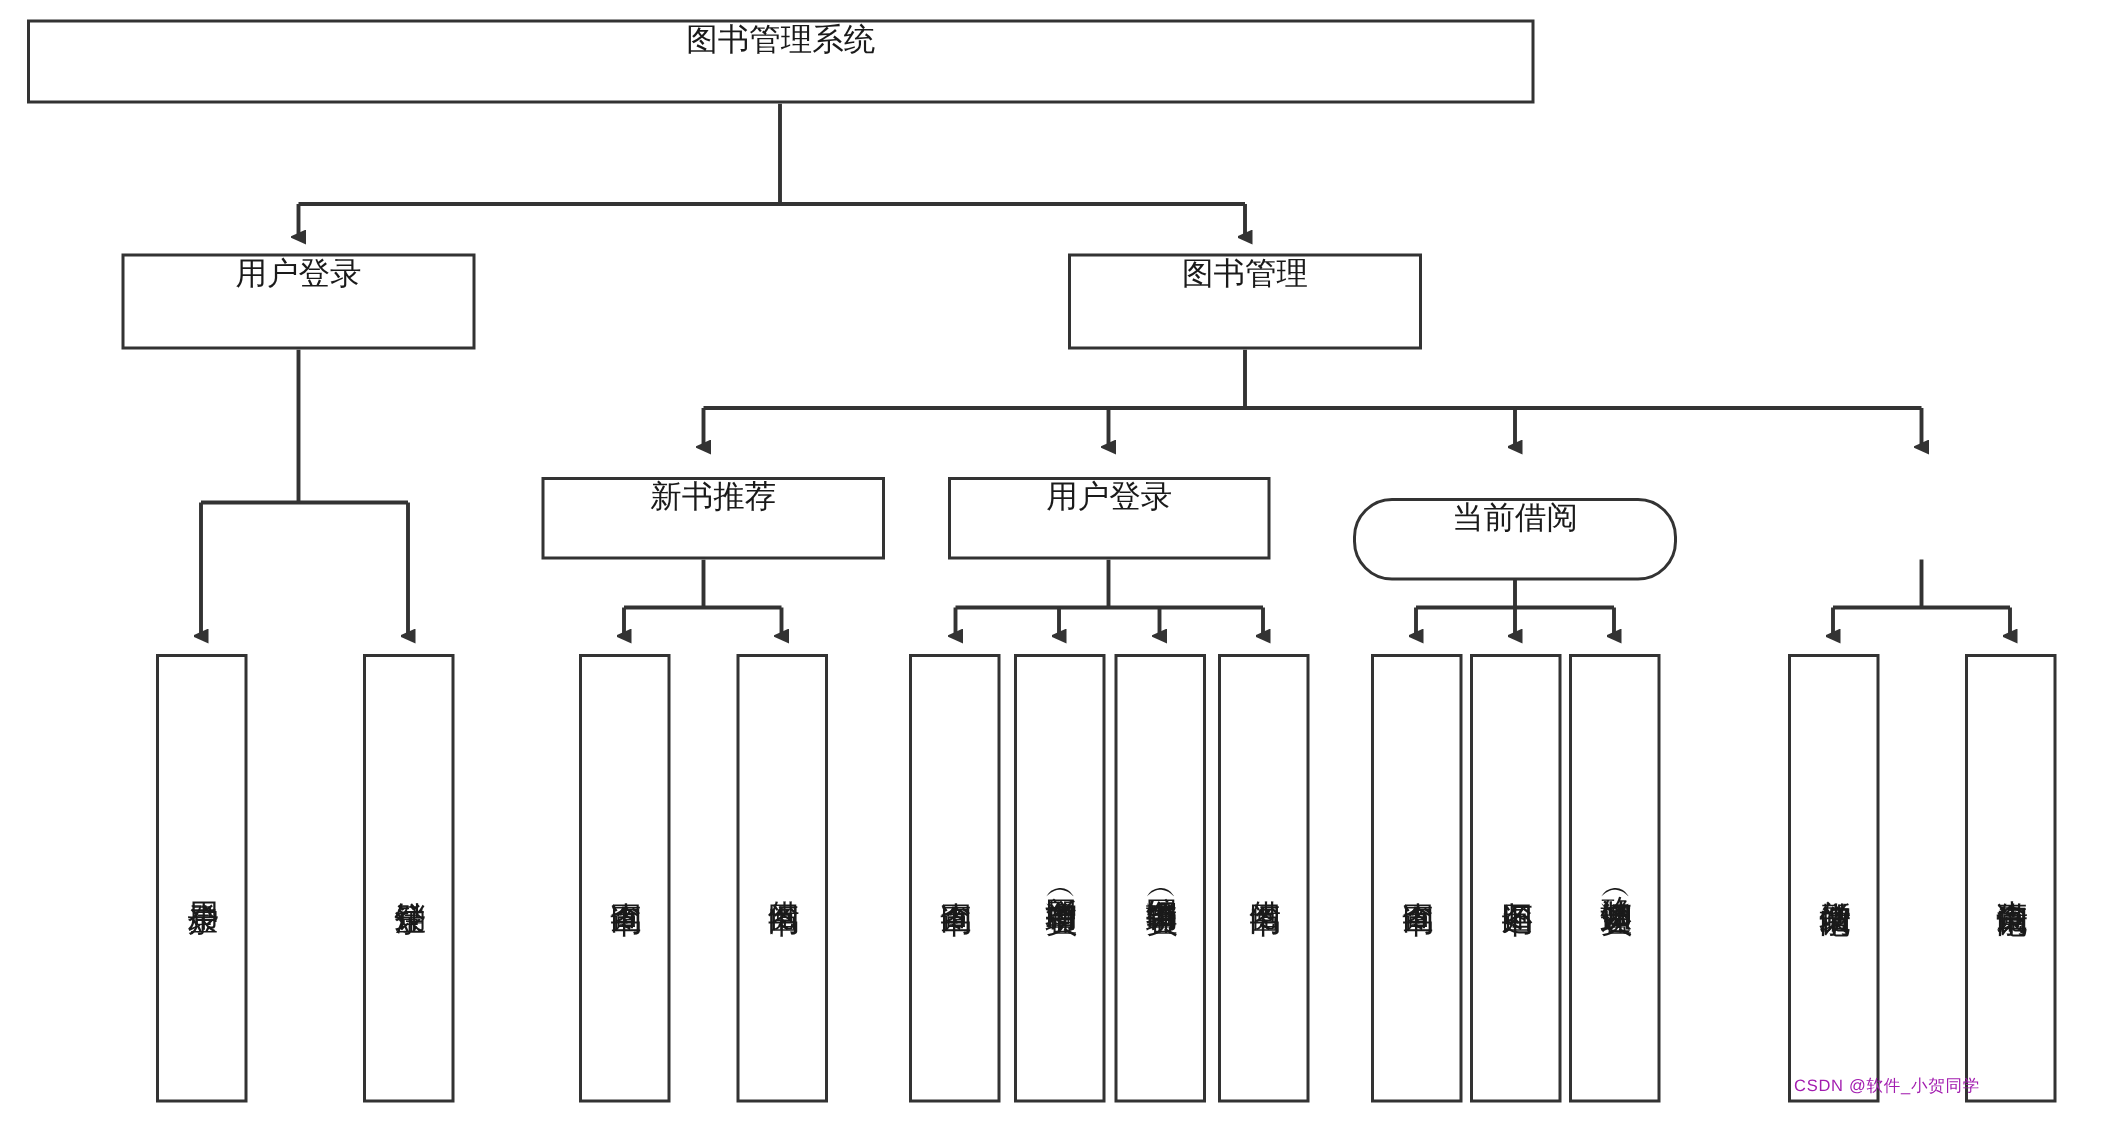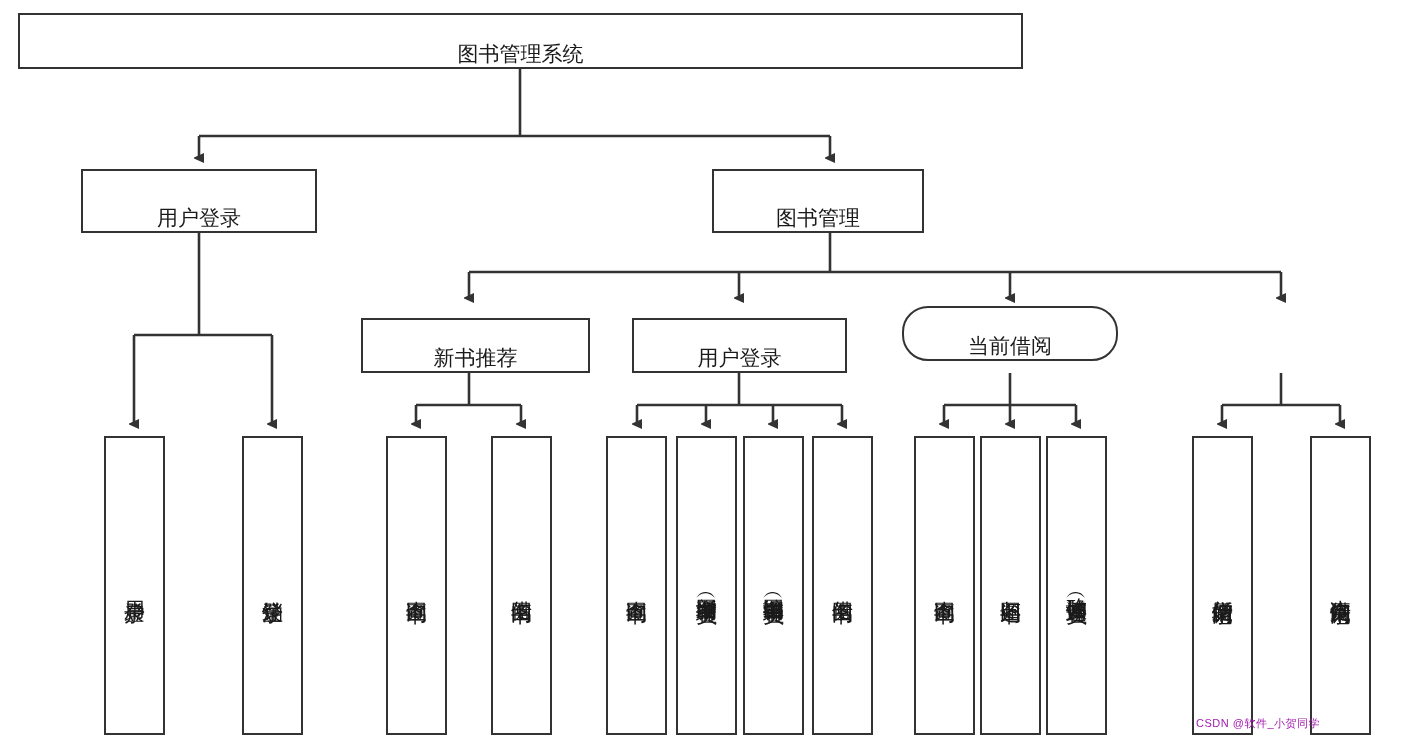--- a/index.html
+++ b/index.html
@@ -23,21 +23,21 @@
     top: 0;
     width: 1405px;
     height: 747px;
   }
   .node {
     position: absolute;
     box-sizing: border-box;
     border: 2px solid #333333;
     background: #ffffff;
     display: flex;
-    align-items: flex-end;
+    align-items: flex-start;
     justify-content: center;
     color: #1a1a1a;
   }
   .node-label {
     display: block;
     text-align: center;
     line-height: 1.18;
     white-space: nowrap;
   }
   .horiz .node-label {
@@ -119,31 +119,31 @@
     </g>
   </svg>
 
   <div class="node horiz" style="left:18px; top:13px; width:1005px; height:56px;">
     <span class="node-label">图书管理系统</span>
   </div>
 
   <div class="node horiz" style="left:81px; top:169px; width:236px; height:64px;">
     <span class="node-label">用户登录</span>
   </div>
-  <div class="node horiz" style="left:712px; top:169px; width:212px; height:64px;">
+  <div class="node horiz" style="left:712px; top:169px; width:236px; height:64px;">
     <span class="node-label">图书管理</span>
   </div>
 
   <div class="node horiz" style="left:361px; top:318px; width:229px; height:55px;">
     <span class="node-label">新书推荐</span>
   </div>
   <div class="node horiz" style="left:632px; top:318px; width:215px; height:55px;">
     <span class="node-label">用户登录</span>
   </div>
-  <div class="node horiz" style="left:902px; top:306px; width:216px; height:55px;border-radius:26px;">
+  <div class="node horiz" style="left:902px; top:332px; width:216px; height:55px;border-radius:26px;">
     <span class="node-label">当前借阅</span>
   </div>
 
   <div class="node vert" style="left:104px; top:436px; width:61px; height:299px;">
     <span class="node-label">用户登录</span>
   </div>
   <div class="node vert" style="left:242px; top:436px; width:61px; height:299px;">
     <span class="node-label">注销登录</span>
   </div>
 

